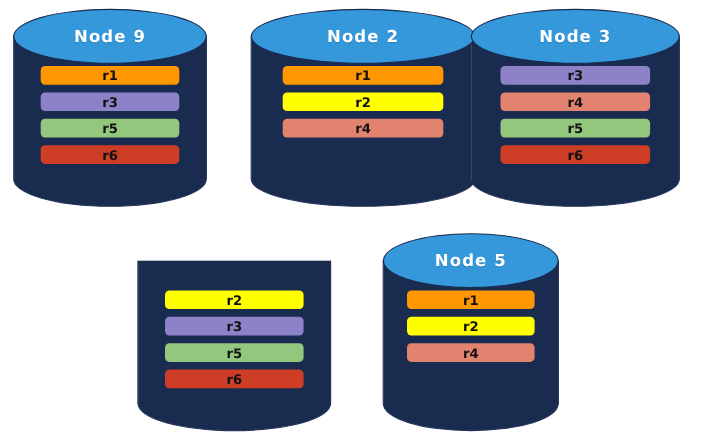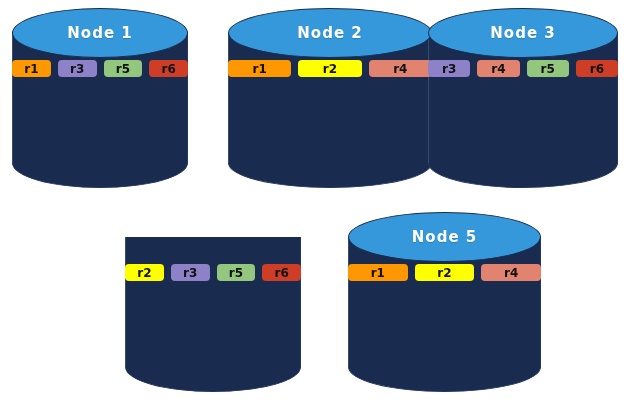--- a/index.html
+++ b/index.html
@@ -75,21 +75,21 @@
   }
 
   
   .replicas {
     position: absolute;
     left: 0;
     right: 0;
     top: 52px;
     z-index: 4;
     display: flex;
-    flex-direction: row;
+    flex-direction: column;
     align-items: center;
     gap: 7px;
   }
   .replica-bar {
     width: 72%;
     height: 17px;
     border-radius: 4px;
     display: flex;
     align-items: center;
     justify-content: center;
@@ -103,21 +103,21 @@
   }
 </style>
 </head>
 <body>
 
 <div id="canvas">
     <div class="node" style="left: 12px; top: 8px; width: 176px; height: 180px;">
       <div class="cyl-bottom"></div>
       <div class="cyl-body"></div>
       <div class="cyl-top">
-        <span class="node-title">Node  1</span>
+        <span class="node-title">Node  9</span>
       </div>
       <div class="replicas">
         <div class="replica-bar" style="background: rgb(255, 152, 0);">
           <span class="replica-label">r1</span>
         </div>
         <div class="replica-bar" style="background: rgb(141, 130, 200);">
           <span class="replica-label">r3</span>
         </div>
         <div class="replica-bar" style="background: rgb(147, 199, 126);">
           <span class="replica-label">r5</span>
@@ -177,21 +177,21 @@
           <span class="replica-label">r3</span>
         </div>
         <div class="replica-bar" style="background: rgb(147, 199, 126);">
           <span class="replica-label">r5</span>
         </div>
         <div class="replica-bar" style="background: rgb(206, 62, 38);">
           <span class="replica-label">r6</span>
         </div>
       </div>
     </div>
-    <div class="node" style="left: 348px; top: 212px; width: 193px; height: 180px;">
+    <div class="node" style="left: 348px; top: 212px; width: 160px; height: 180px;">
       <div class="cyl-bottom"></div>
       <div class="cyl-body"></div>
       <div class="cyl-top">
         <span class="node-title">Node  5</span>
       </div>
       <div class="replicas">
         <div class="replica-bar" style="background: rgb(255, 152, 0);">
           <span class="replica-label">r1</span>
         </div>
         <div class="replica-bar" style="background: rgb(255, 255, 0);">

